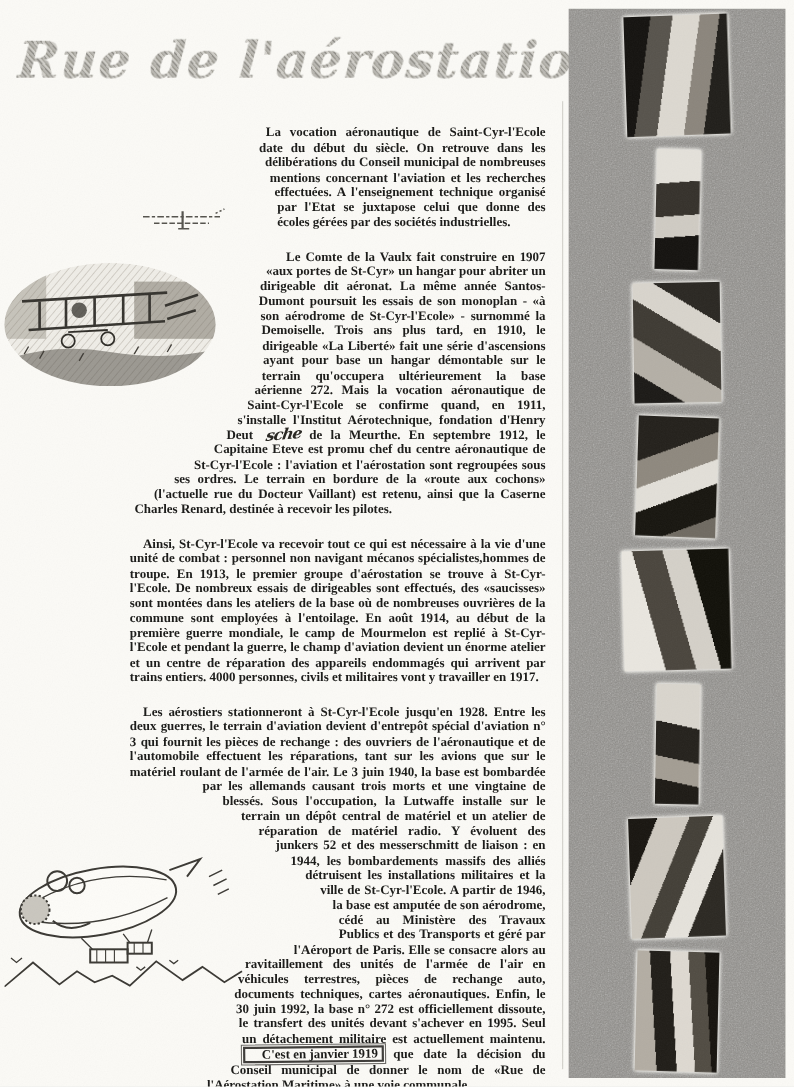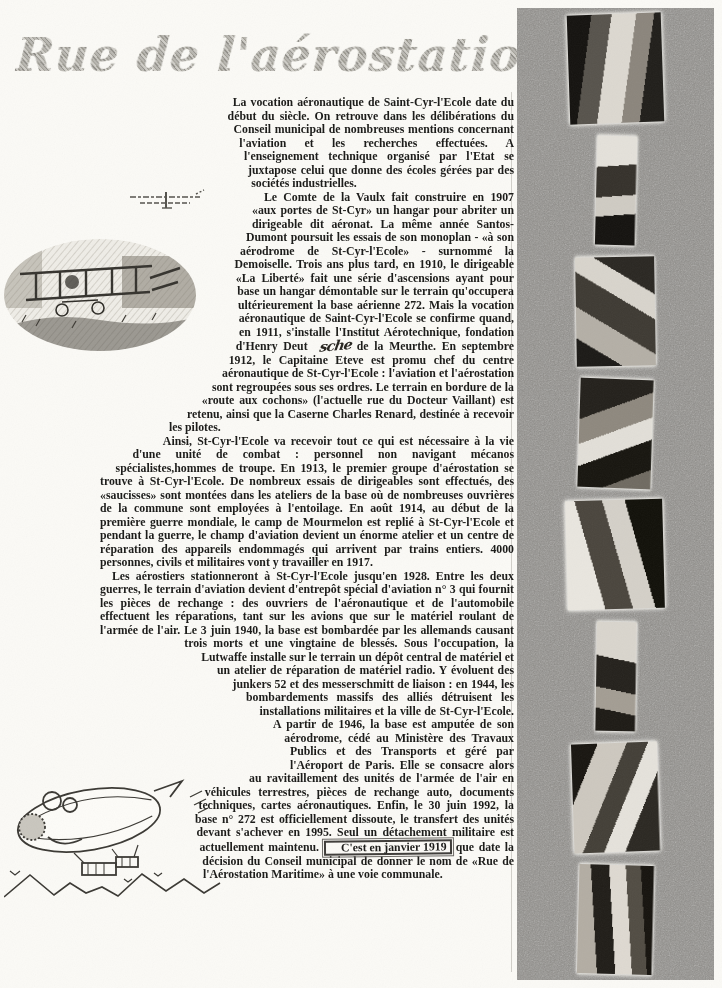--- a/index.html
+++ b/index.html
@@ -22,21 +22,21 @@
     transform:skewX(-4deg);
     filter:blur(.2px);
   }
 
   
   .text-col{
     position:absolute;left:100px;top:96px;width:414px;
     font-size:11.8px;line-height:13.5px;font-weight:bold;
     text-align:justify;z-index:3;
   }
-  .text-col p{margin:0;text-indent:12px;}
+  .text-col p{margin:18px;text-indent:12px;}
   .wrap-shape{float:left;}
   .shape-a{
     width:152px;height:372px;shape-margin:5px;
     shape-outside:polygon(0 0,103px 0,118px 18px,128px 40px,137px 62px,145px 88px,150px 115px,138px 140px,128px 165px,132px 200px,134px 235px,118px 268px,94px 300px,54px 330px,24px 352px,0 372px);
   }
   .shape-b{
     width:190px;height:300px;shape-margin:5px;
     shape-outside:polygon(0 0,36px 0,70px 22px,100px 46px,128px 70px,152px 94px,176px 118px,188px 136px,104px 152px,88px 186px,92px 220px,98px 248px,60px 272px,18px 288px,0 300px);
   }
   .boxed{

